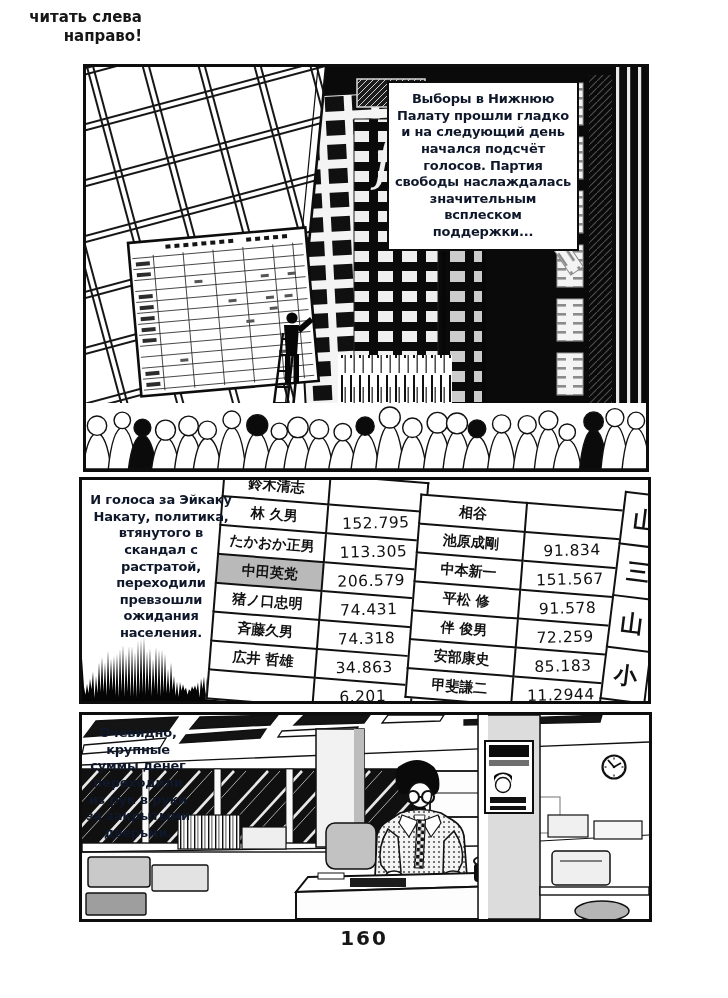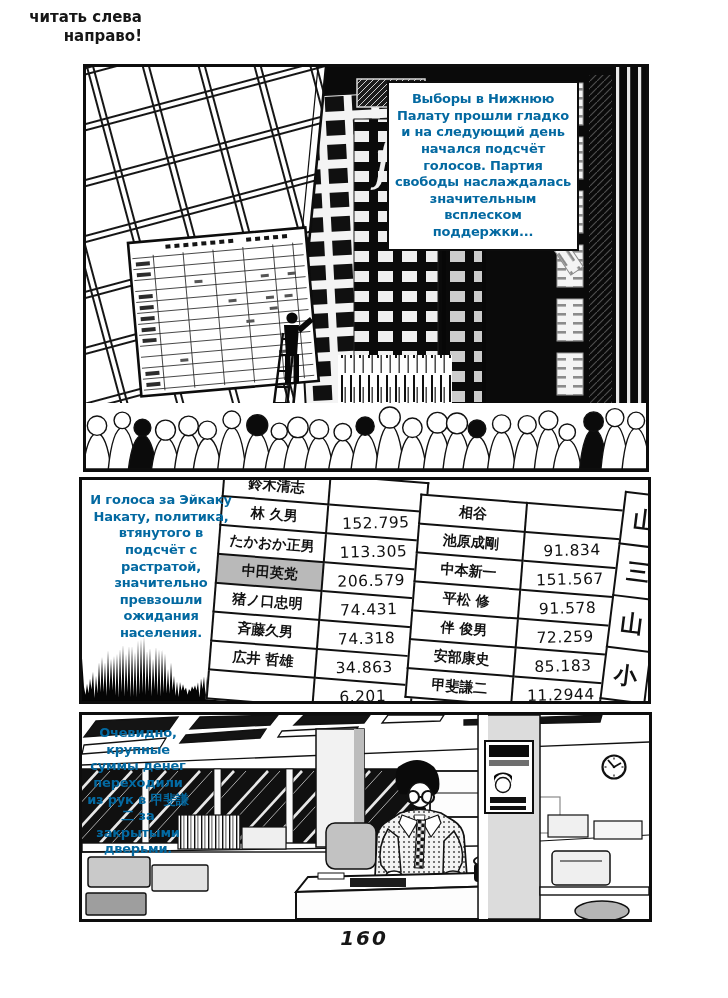--- a/index.html
+++ b/index.html
@@ -2,37 +2,37 @@
 <html><head>
 <meta charset="utf-8">
 <style>
   html,body{margin:0;padding:0;background:#fff;}
   body{width:728px;height:998px;position:relative;font-family:"DejaVu Sans",sans-serif;color:#111;overflow:hidden;}
   .reading-note{position:absolute;left:14px;top:8px;width:128px;text-align:right;font-size:15px;line-height:1.25;font-weight:bold;color:#161616;}
   .panel{position:absolute;background:#fff;border:3px solid #0d0d0d;overflow:hidden;}
   #panel1{left:83px;top:64px;width:560px;height:402px;}
   #panel2{left:79px;top:477px;width:566px;height:221px;}
   #panel3{left:79px;top:712px;width:567px;height:204px;}
-  .caption{position:absolute;z-index:5;color:#0369a1;font-size:13px;line-height:1.28;text-align:center;letter-spacing:-0.2px;font-weight:bold;}
+  .caption{position:absolute;z-index:5;color:#0f172a;font-size:13px;line-height:1.28;text-align:center;letter-spacing:-0.2px;font-weight:bold;}
   #cap1{left:301px;top:14px;width:178px;background:#fff;border:2.5px solid #0d0d0d;padding:8px 5px;}
   #cap2{left:6px;top:12px;width:146px;}
   #cap3{left:2px;top:10px;width:108px;}
   .table-wrap{position:absolute;left:142px;top:-14px;width:640px;height:300px;transform:rotate(4.5deg);transform-origin:0 0;z-index:2;}
   table.votes{position:absolute;border-collapse:collapse;background:#fff;}
   .votes td{border:2.4px solid #101010;height:27px;padding:0 3px;white-space:nowrap;background:#fff;}
   .votes td.nc{width:98px;font-size:14px;font-weight:bold;text-align:center;}
   .votes td.vc{width:90px;font-size:15.5px;text-align:center;}
   .votes td.vc span{display:inline-block;transform:rotate(-6deg);letter-spacing:0.5px;}
   .votes td.hl{background:#b9b9b9;}
   #t-left{left:0;top:0;}
   #t-right{left:198px;top:12px;}
   #t-edge{left:396px;top:-6px;transform:rotate(2.5deg);}
   #t-edge td{width:36px;height:50px;font-size:23px;font-weight:bold;text-align:center;}
   #spikes-svg{position:absolute;left:0;top:118px;z-index:1;}
-  .page-number{position:absolute;left:0;right:0;top:926px;text-align:center;font-size:20px;letter-spacing:2px;font-weight:bold;color:#161616;font-style:italic;}
+  .page-number{position:absolute;left:0;right:0;top:926px;text-align:center;font-size:20px;letter-spacing:2px;font-weight:bold;color:#161616;}
   svg{display:block;}
 </style>
 </head>
 <body>
 
 <div class="reading-note">читать слева направо!</div>
 
 <div class="panel" id="panel1">
   <svg id="svg1" viewBox="0 0 560 402" width="560" height="402">
     <defs>
@@ -352,21 +352,21 @@
           </tr>
       <tr>
             <td>小</td>
           </tr>
       <tr>
             <td>ノ</td>
           </tr>
     </tbody>
       </table>
   </div>
-  <div class="caption" id="cap2">И голоса за Эйкаку Накату, политика, втянутого в подсчёт с растратой, значительно превзошли ожидания населения.</div>
+  <div class="caption" id="cap2">И голоса за Эйкаку Накату, политика, втянутого в скандал с растратой, переходили превзошли ожидания населения.</div>
 </div>
 
 <div class="panel" id="panel3">
   <svg id="svg3" viewBox="0 0 567 204" width="567" height="204">
     <defs>
       <pattern id="pDots" width="5" height="5" patternUnits="userSpaceOnUse">
         <rect width="5" height="5" fill="#f3f3f3"></rect>
         <circle cx="2" cy="2" r="0.9" fill="#3a3a3a"></circle>
       </pattern>
       <pattern id="pCheck" width="7" height="7" patternUnits="userSpaceOnUse">
@@ -508,16 +508,16 @@
     <g>
       <line x1="458" y1="126" x2="567" y2="120" stroke="#111" stroke-width="1.2"></line>
       <rect x="466" y="100" width="40" height="22" fill="#f0f0f0" stroke="#111" stroke-width="1.2"></rect>
       <rect x="512" y="106" width="48" height="18" fill="#f6f6f6" stroke="#111" stroke-width="1.2"></rect>
       <rect x="470" y="136" width="58" height="34" rx="4" fill="#efefef" stroke="#111" stroke-width="1.5"></rect>
       <line x1="478" y1="146" x2="520" y2="146" stroke="#111" stroke-width="1.2"></line>
       <rect x="458" y="172" width="109" height="8" fill="#ffffff" stroke="#111" stroke-width="1.4"></rect>
       <ellipse cx="520" cy="196" rx="27" ry="10" fill="#b5b5b5" stroke="#111" stroke-width="1.5"></ellipse>
     </g>
   </svg>
-  <div class="caption" id="cap3">Очевидно, крупные суммы денег переходили из рук в 甲斐謙二 за закрытыми дверьми.</div>
+  <div class="caption" id="cap3">Очевидно, крупные суммы денег переходили из рук в руки за закрытыми дверьми.</div>
 </div>
 
 <div class="page-number">160</div>
 
 </body></html>

